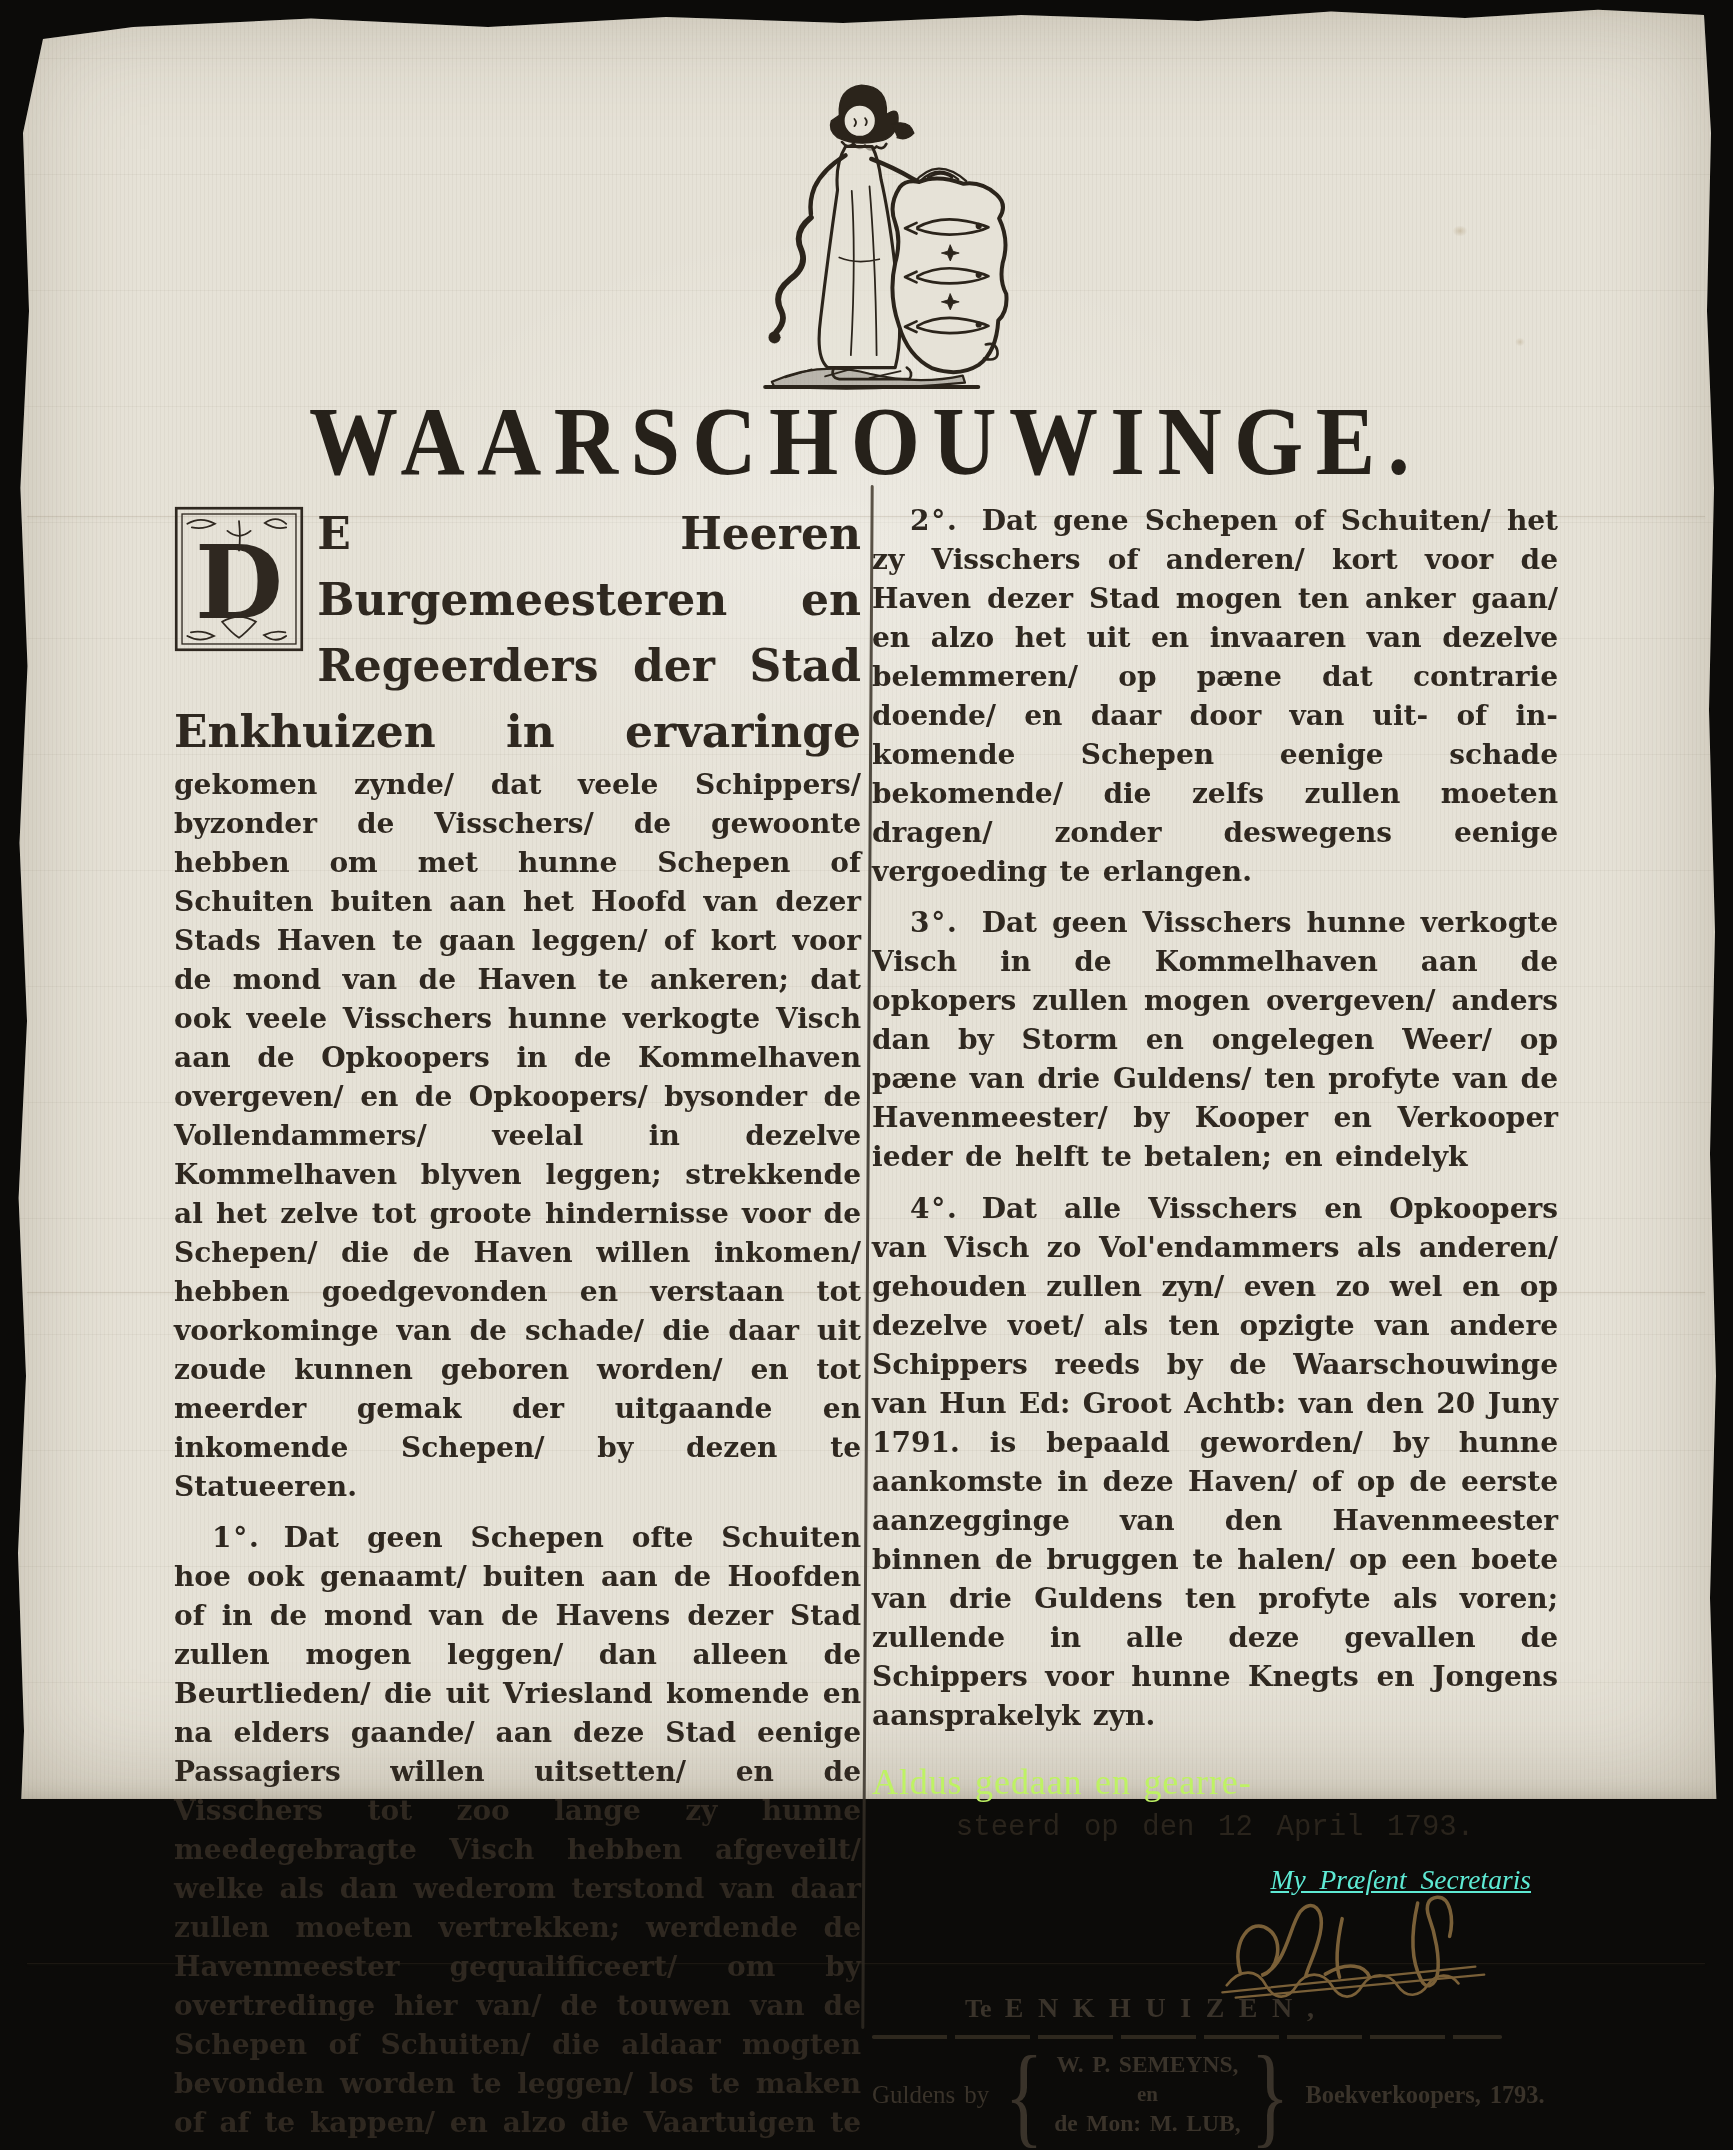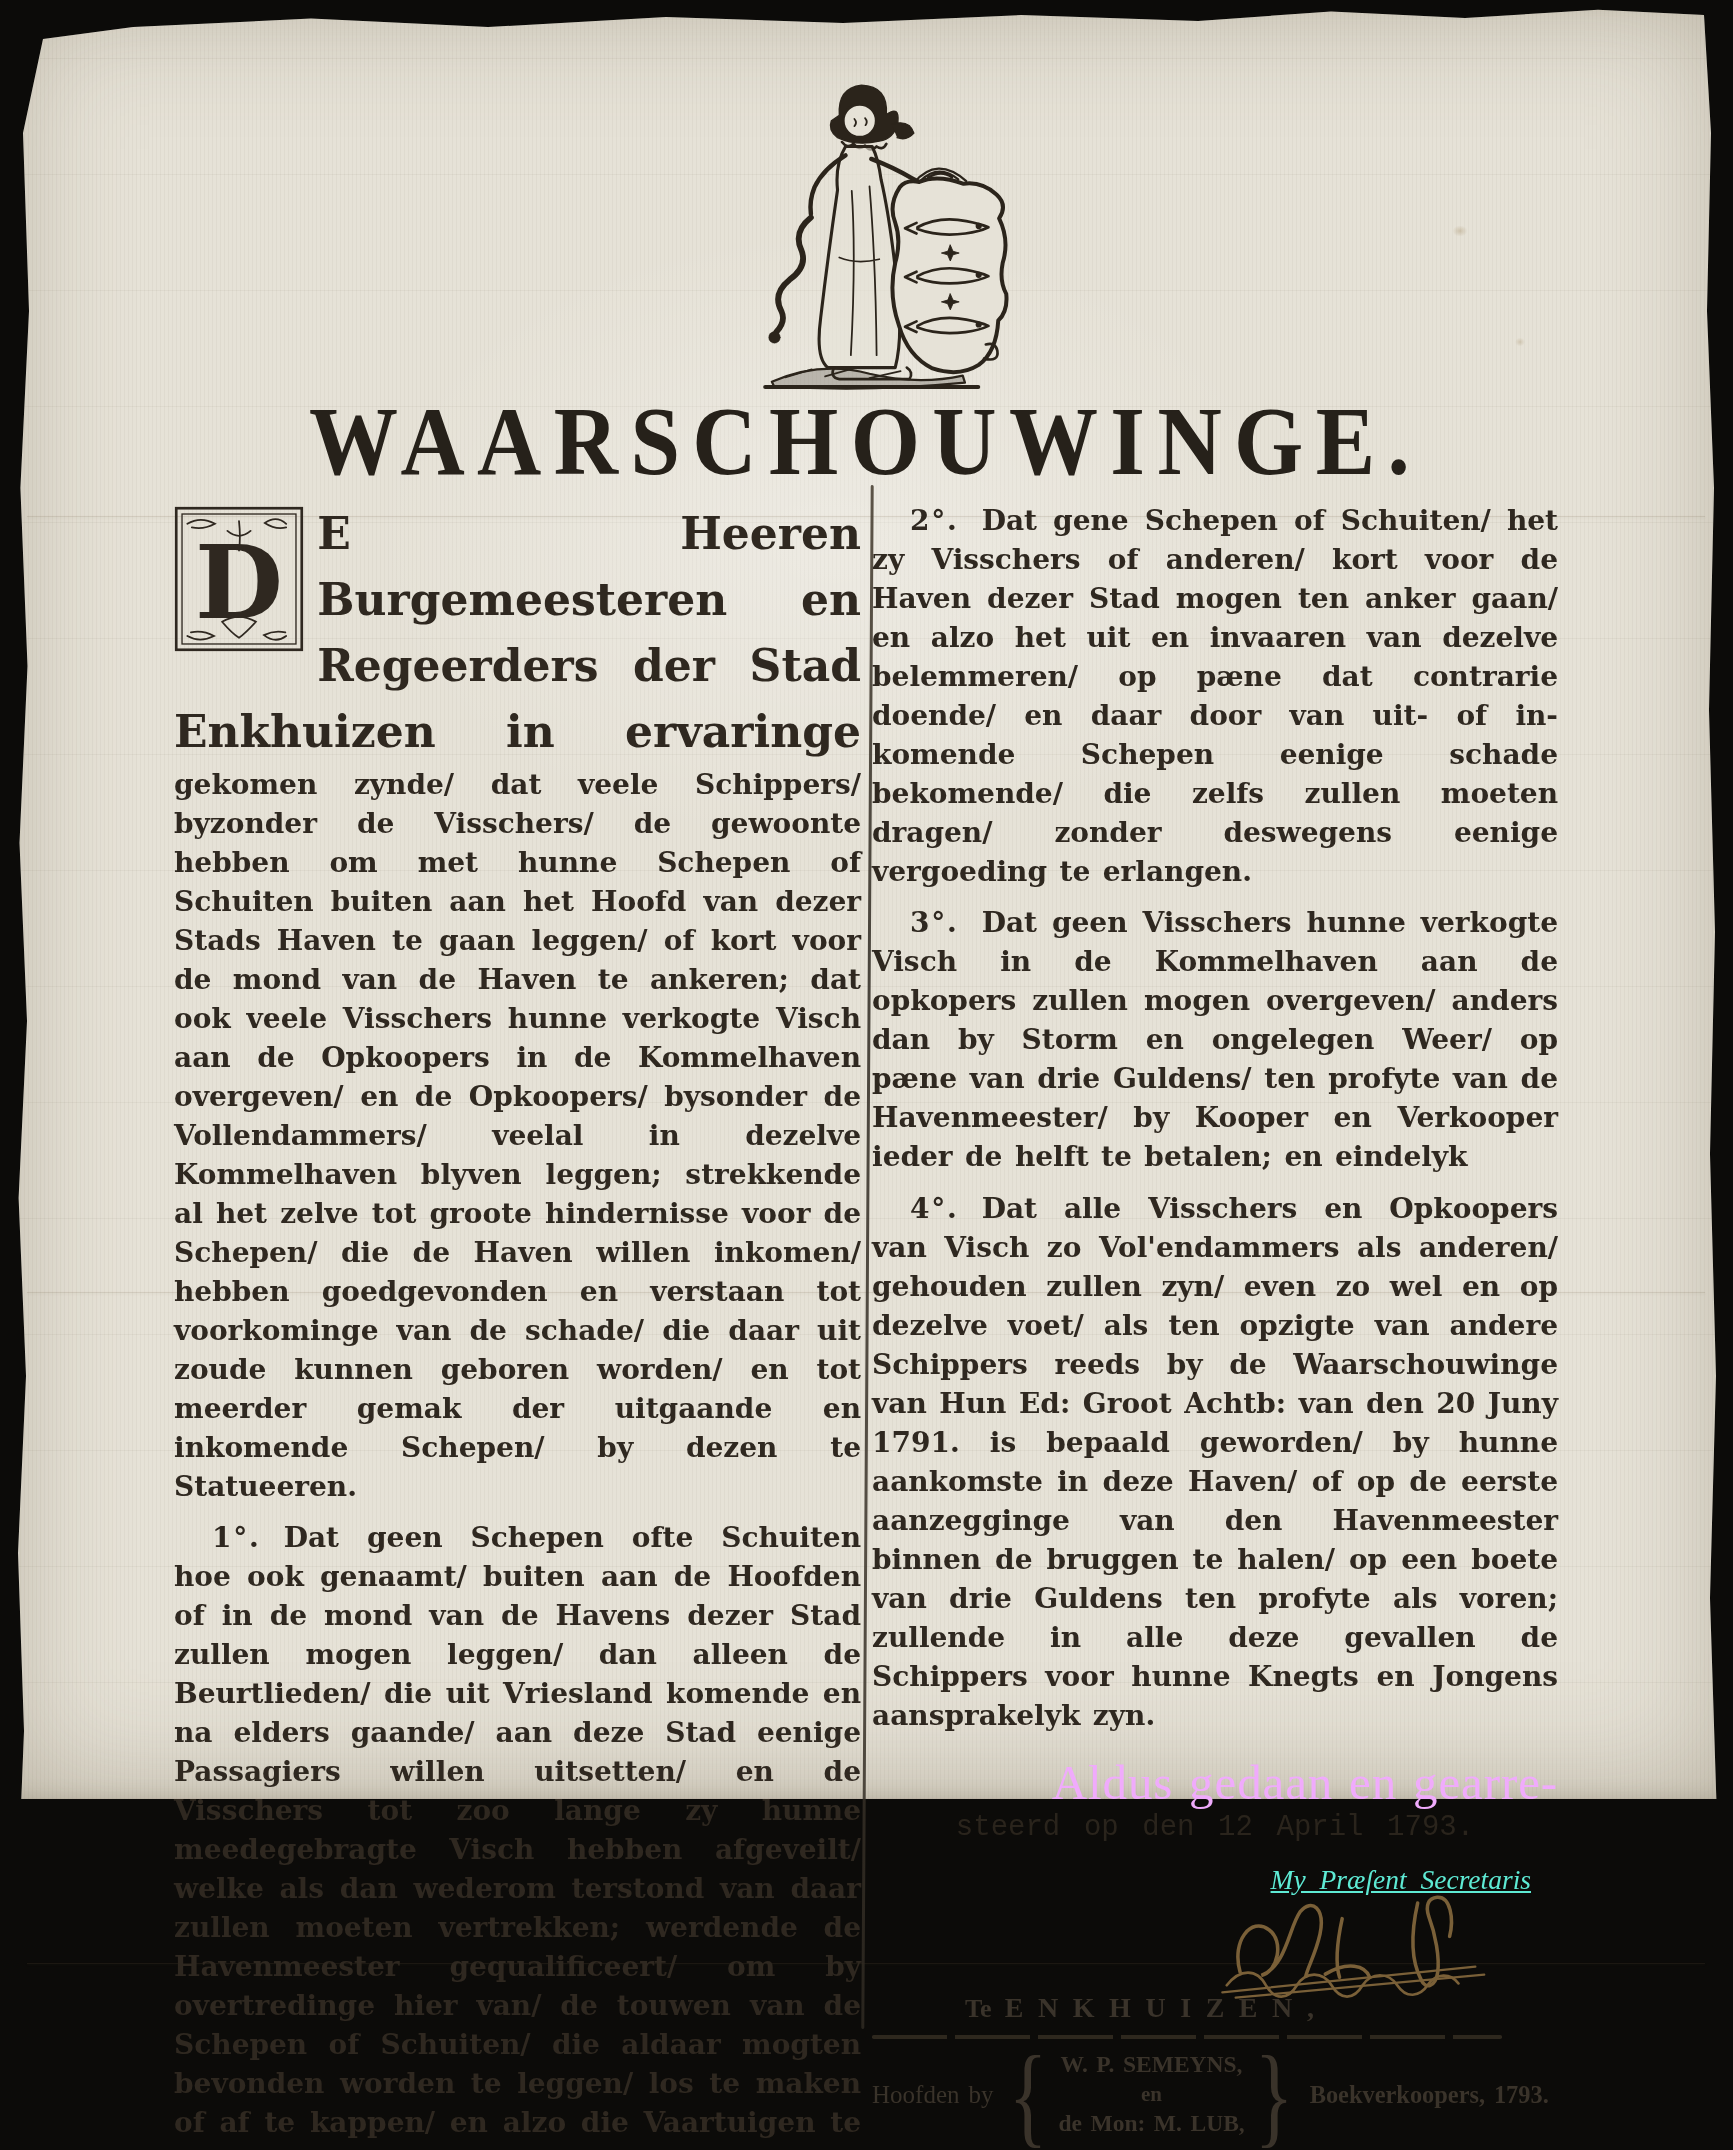--- a/index.html
+++ b/index.html
@@ -63,23 +63,23 @@
     transform:rotate(0.35deg);opacity:.85;border-radius:1.8px;
   }
   .dropcap-box{
     float:left;width:130px;height:146px;margin:5.3px 13.3px 4.4px 0;
   }
   .lead{font-size:44px;line-height:66px;}
   .item{text-indent:38px;margin-top:12.4px !important;}
   .item .num{letter-spacing:1.8px;margin-right:23px;font-weight:700;}
   
   .aldus1{
-    margin-top:23px !important;text-align:right;text-indent:0;
+    margin-top:23px !important;text-align:left;text-indent:0;
     font-family:"Liberation Serif", serif;font-weight:400;
-    font-size:49px;line-height:49px;color:#f0abfc;letter-spacing:0.9px;
+    font-size:36px;line-height:49px;color:#bef264;letter-spacing:0.9px;
   }
   .aldus2{
     text-align:center;text-indent:0;
     font-family:Liberation Mono, monospace;font-weight:400;
     font-size:29px;line-height:41px;color:#2a241c;word-spacing:6.2px;
   }
   .attestation{
     margin-top:16px !important;text-align:right;text-indent:0;padding-right:27px;
     font-family:"Liberation Serif", serif;font-style:italic;font-weight:400;
     font-size:27.5px;line-height:31px;color:#5eead4;word-spacing:7px;text-decoration:underline;
@@ -218,21 +218,21 @@
     </svg>
 
     <p class="placeline">
       <span>Te</span>
       <span class="placecity">ENKHUIZEN,</span>
     </p>
 
     <div class="rule"></div>
 
     <div class="imprint">
-      <span class="prefix">Hoofden by</span>
+      <span class="prefix">Guldens by</span>
       <span class="brace">{</span>
       <span class="printers">
         <span>W. P. SEMEYNS,</span>
         <span class="pr-mid">en</span>
         <span>de Mon: M. LUB,</span>
       </span>
       <span class="brace">}</span>
       <span class="suffix">Boekverkoopers, 1793.</span>
     </div>
   </div>

